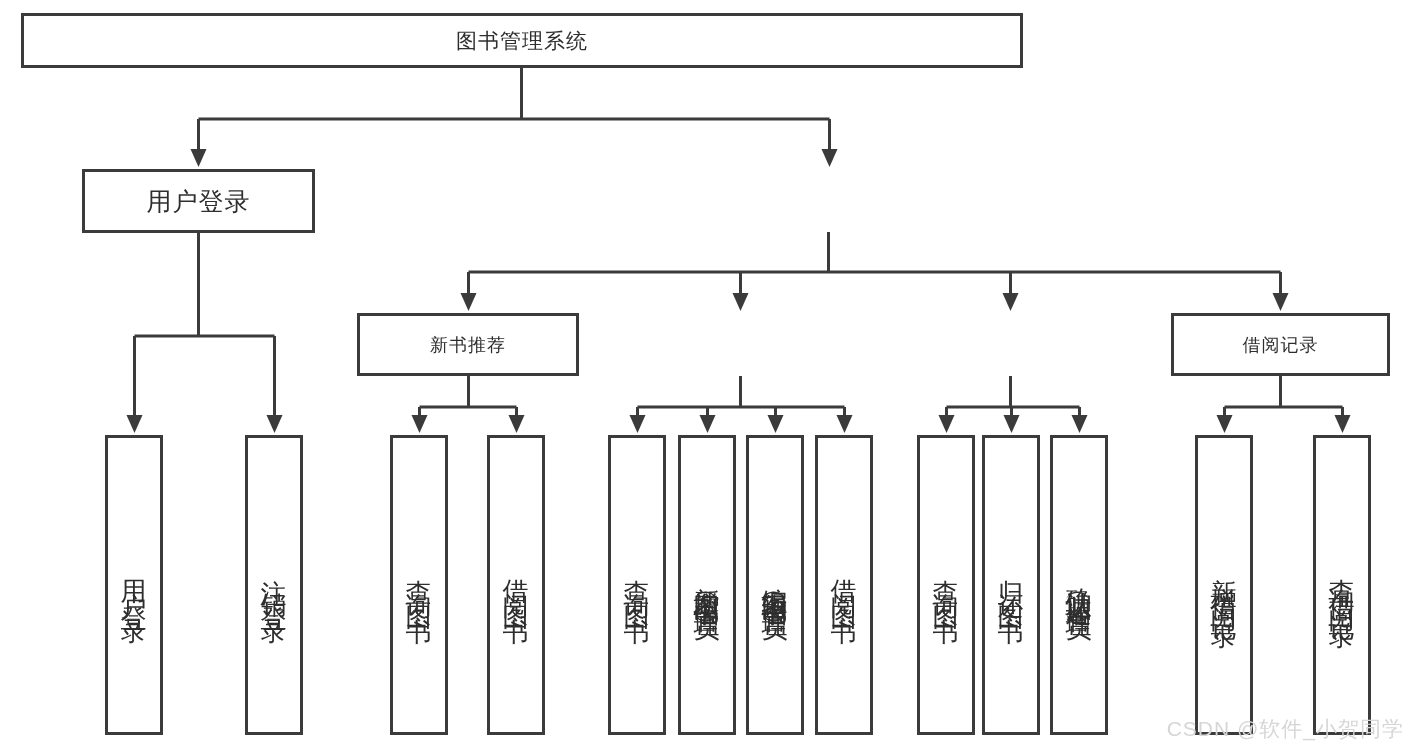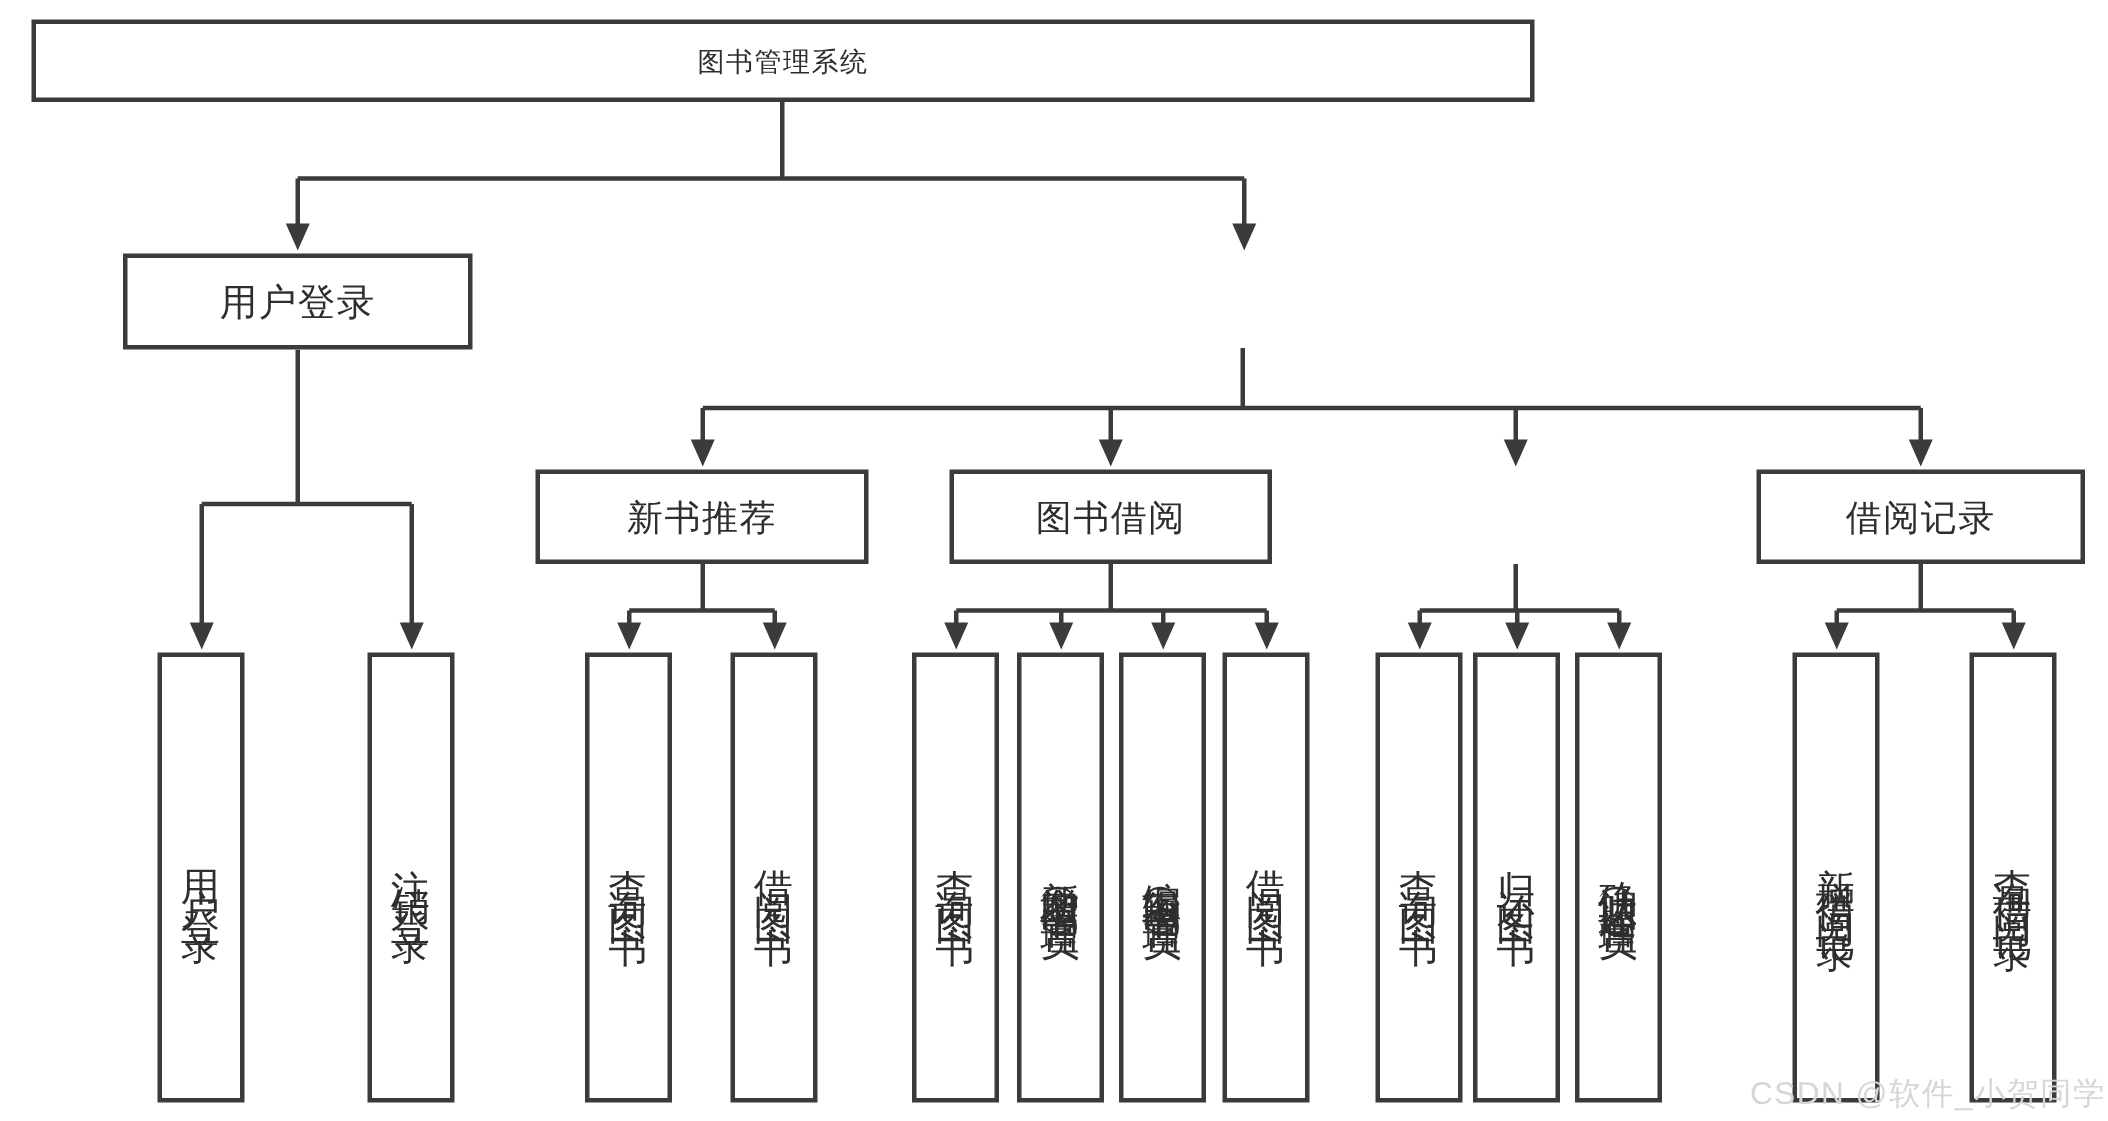--- a/index.html
+++ b/index.html
@@ -17,23 +17,23 @@
   }
   svg.connectors{position:absolute;left:0;top:0;color:var(--line);}
   svg.connectors path{stroke:currentColor;stroke-width:3;fill:none;}
   svg.connectors polygon{fill:currentColor;stroke:none;}
   .box{
     position:absolute;box-sizing:border-box;
     border:3px solid var(--line);background:#fff;
     display:flex;align-items:center;justify-content:center;
     text-align:center;
   }
-  .root-box{left:21px;top:13px;width:1002px;height:55px;font-size:18px;}
+  .root-box{left:21px;top:13px;width:1002px;height:55px;font-size:21px;}
   .l2{top:169px;height:64px;font-size:25px;}
-  .l3{top:313px;height:63px;font-size:24px;}
+  .l3{top:313px;height:63px;font-size:18px;}
   .leaf{top:435px;height:300px;width:58px;font-size:26px;}
   .box span{letter-spacing:1px;}
   .vtext{
     writing-mode:vertical-rl;
     text-orientation:mixed;
     line-height:1;
     white-space:nowrap;
   }
   .watermark{
     position:absolute;right:1px;bottom:4px;
@@ -93,23 +93,20 @@
     <span>图书管理系统</span>
   </div>
 
   <div class="box l2" style="left:82px;width:233px;">
     <span>用户登录</span>
   </div>
 
   <div class="box l3" style="left:357px;width:222px;">
     <span>新书推荐</span>
   </div>
-  <div class="box l3" style="left:633px;width:215px;">
-    <span>图书借阅</span>
-  </div>
   <div class="box l3" style="left:1171px;width:219px;">
     <span>借阅记录</span>
   </div>
 
   <div class="box leaf" style="left:105px;">
     <span class="vtext" style="letter-spacing: 13px;">用户登录</span>
   </div>
   <div class="box leaf" style="left:245px;">
     <span class="vtext" style="letter-spacing: 13px;">注销登录</span>
   </div>

